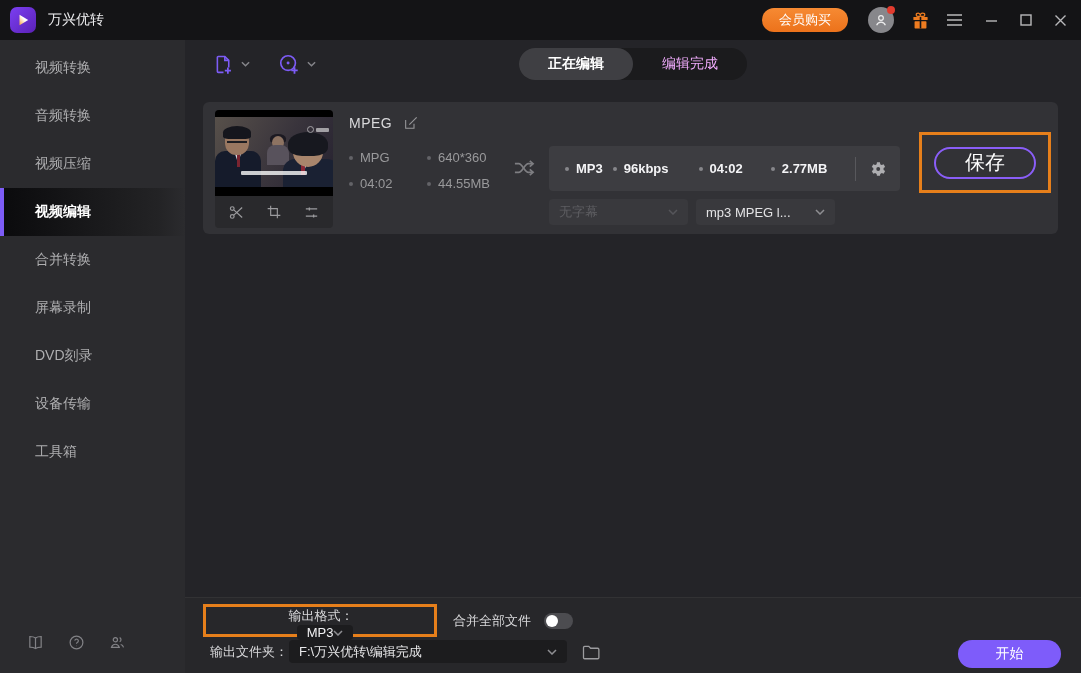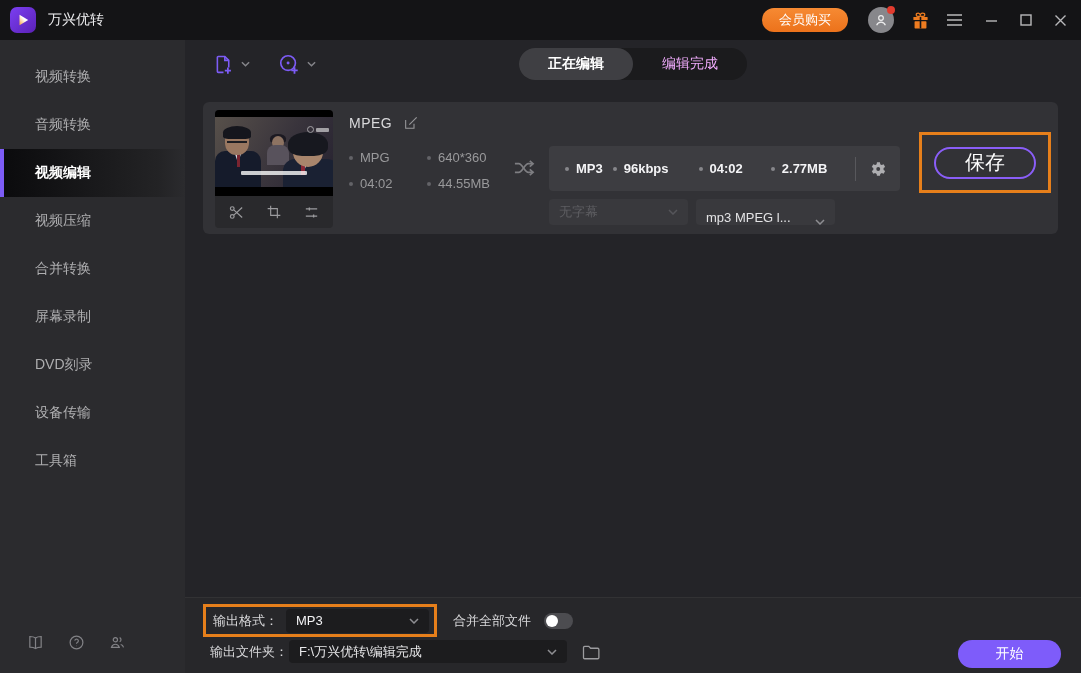--- a/index.html
+++ b/index.html
@@ -20,21 +20,21 @@
     display:flex; align-items:center; justify-content:center; margin-right:17px; cursor:pointer; }
   .avatar .dot { position:absolute; top:-1px; right:-1px; width:8px; height:8px; border-radius:50%; background:#e23b2e; }
   .tb-ico { color:#b9b9bb; display:flex; align-items:center; justify-content:center; cursor:pointer; }
   .gift { margin-right:16px; color:#ee7c20; }
   .menu-ico { margin-right:22px; }
   .win-ico { margin-right:22px; }
   .close-ico { margin-right:0; }
 
   
   .sidebar { position:absolute; top:40px; left:0; width:185px; bottom:0; background:#2b2b2e; }
-  .side-list { padding-top:13px; }
+  .side-list { padding-top:4px; }
   .side-item { height:48px; display:flex; align-items:center; padding-left:35px; font-size:14px;
     color:#aeaeb0; cursor:pointer; }
   .side-item.active { background:linear-gradient(90deg,#0b0b0d 0%,#232325 85%,#2b2b2e 100%);
     border-left:4px solid #7d5cf6; padding-left:31px; color:#ffffff; font-weight:bold; }
   .side-foot { position:absolute; left:27px; bottom:22px; display:flex; gap:24px; color:#828286; }
   .side-foot .sf-ico { width:17px; height:17px; cursor:pointer; display:flex; }
 
   
   .main { position:absolute; top:40px; left:185px; right:0; bottom:0; background:#242428; }
 
@@ -88,33 +88,33 @@
   .ob { display:flex; align-items:center; gap:7px; font-size:13px; font-weight:bold; color:#f4f4f6; }
   .ob .dot { width:4px; height:4px; border-radius:50%; background:#87878b; }
   .ob1 { margin-right:10px; } .ob2 { margin-right:30px; } .ob3 { margin-right:28px; }
   .ob-div { width:1px; height:24px; background:#58585c; margin:0 13px 0 auto; }
   .gear { color:#aeaeb1; display:flex; cursor:pointer; }
 
   .dd { height:26px; background:#39393d; border-radius:4px; display:flex; align-items:center;
     justify-content:space-between; padding:0 10px; font-size:13px; cursor:pointer; }
   .dd-sub { position:absolute; left:346px; top:97px; width:139px; color:#5e5e62; }
   .dd-sub .chev { color:#55555a; }
-  .dd-fmt { position:absolute; left:493px; top:97px; width:139px; color:#e3e3e5;align-items:flex-end; }
+  .dd-fmt { position:absolute; left:493px; top:97px; width:139px; color:#e3e3e5; }
   .chev { display:flex; color:#8e8e92; }
 
   .save-hl { position:absolute; left:716px; top:30px; width:132px; height:61px; border:3px solid #e67f1b;
     display:flex; align-items:center; justify-content:center; }
   .save-btn { width:102px; height:32px; border-radius:16px; border:2px solid #8a5ef8; background:transparent;
     color:#fff; font-size:20px; display:flex; align-items:center; justify-content:center; cursor:pointer; }
 
   
   .footer { position:absolute; left:0; right:0; bottom:0; height:76px; background:#27272a;
     border-top:1px solid rgba(255,255,255,.05); }
   .fmt-hl { position:absolute; left:18px; top:6px; width:234px; height:33px; border:3px solid #e67f1b;
-    display:flex; align-items:center; padding:0 5px 0 7px; }
+    display:flex; align-items:center; padding:0 5px 0 7px;flex-direction:column; }
   .f-label { font-size:13px; color:#d8d8da; white-space:nowrap; }
   .fmt-dd { margin-left:8px; flex:1; height:24px; background:#1c1c1e; border-radius:4px; display:flex;
     align-items:center; justify-content:space-between; padding:0 10px; font-size:13px; color:#f2f2f4; cursor:pointer; }
   .merge { position:absolute; left:268px; top:6px; height:33px; display:flex; align-items:center; gap:13px; }
   .toggle { width:29px; height:16px; border-radius:8px; background:#4c4c50; position:relative; cursor:pointer; }
   .toggle .knob { position:absolute; left:2px; top:2px; width:12px; height:12px; border-radius:50%; background:#fff; }
   .folder-row { position:absolute; left:25px; top:42px; height:23px; display:flex; align-items:center; }
   .path-dd { margin-left:1px; width:278px; height:23px; background:#1c1c1e; border-radius:4px; display:flex;
     align-items:center; justify-content:space-between; padding:0 10px; font-size:13px; color:#e8e8ea; cursor:pointer; }
   .folder-ico { margin-left:15px; color:#9c9c9f; display:flex; cursor:pointer; }
@@ -176,22 +176,22 @@
       <svg width="13" height="13" viewBox="0 0 13 13" stroke="currentColor" stroke-width="1.4">
           <path d="M1.5 1.5l10 10M11.5 1.5l-10 10"></path>
         </svg>
     </div>
   </div>
 
   <div class="sidebar">
     <div class="side-list">
       <div class="side-item">视频转换</div>
       <div class="side-item">音频转换</div>
+      <div class="side-item">视频压缩</div>
       <div class="side-item active">视频编辑</div>
-      <div class="side-item">视频压缩</div>
       <div class="side-item">合并转换</div>
       <div class="side-item">屏幕录制</div>
       <div class="side-item">DVD刻录</div>
       <div class="side-item">设备传输</div>
       <div class="side-item">工具箱</div>
     </div>
     <div class="side-foot">
       <span class="sf-ico">
         <svg width="17" height="17" viewBox="0 0 24 24" fill="none" stroke="currentColor" stroke-width="1.7">
           <path d="M12 5.5C10 4 7 3.5 4 3.5v15c3 0 6 .5 8 2 2-1.5 5-2 8-2v-15c-3 0-6 .5-8 2z"></path>

